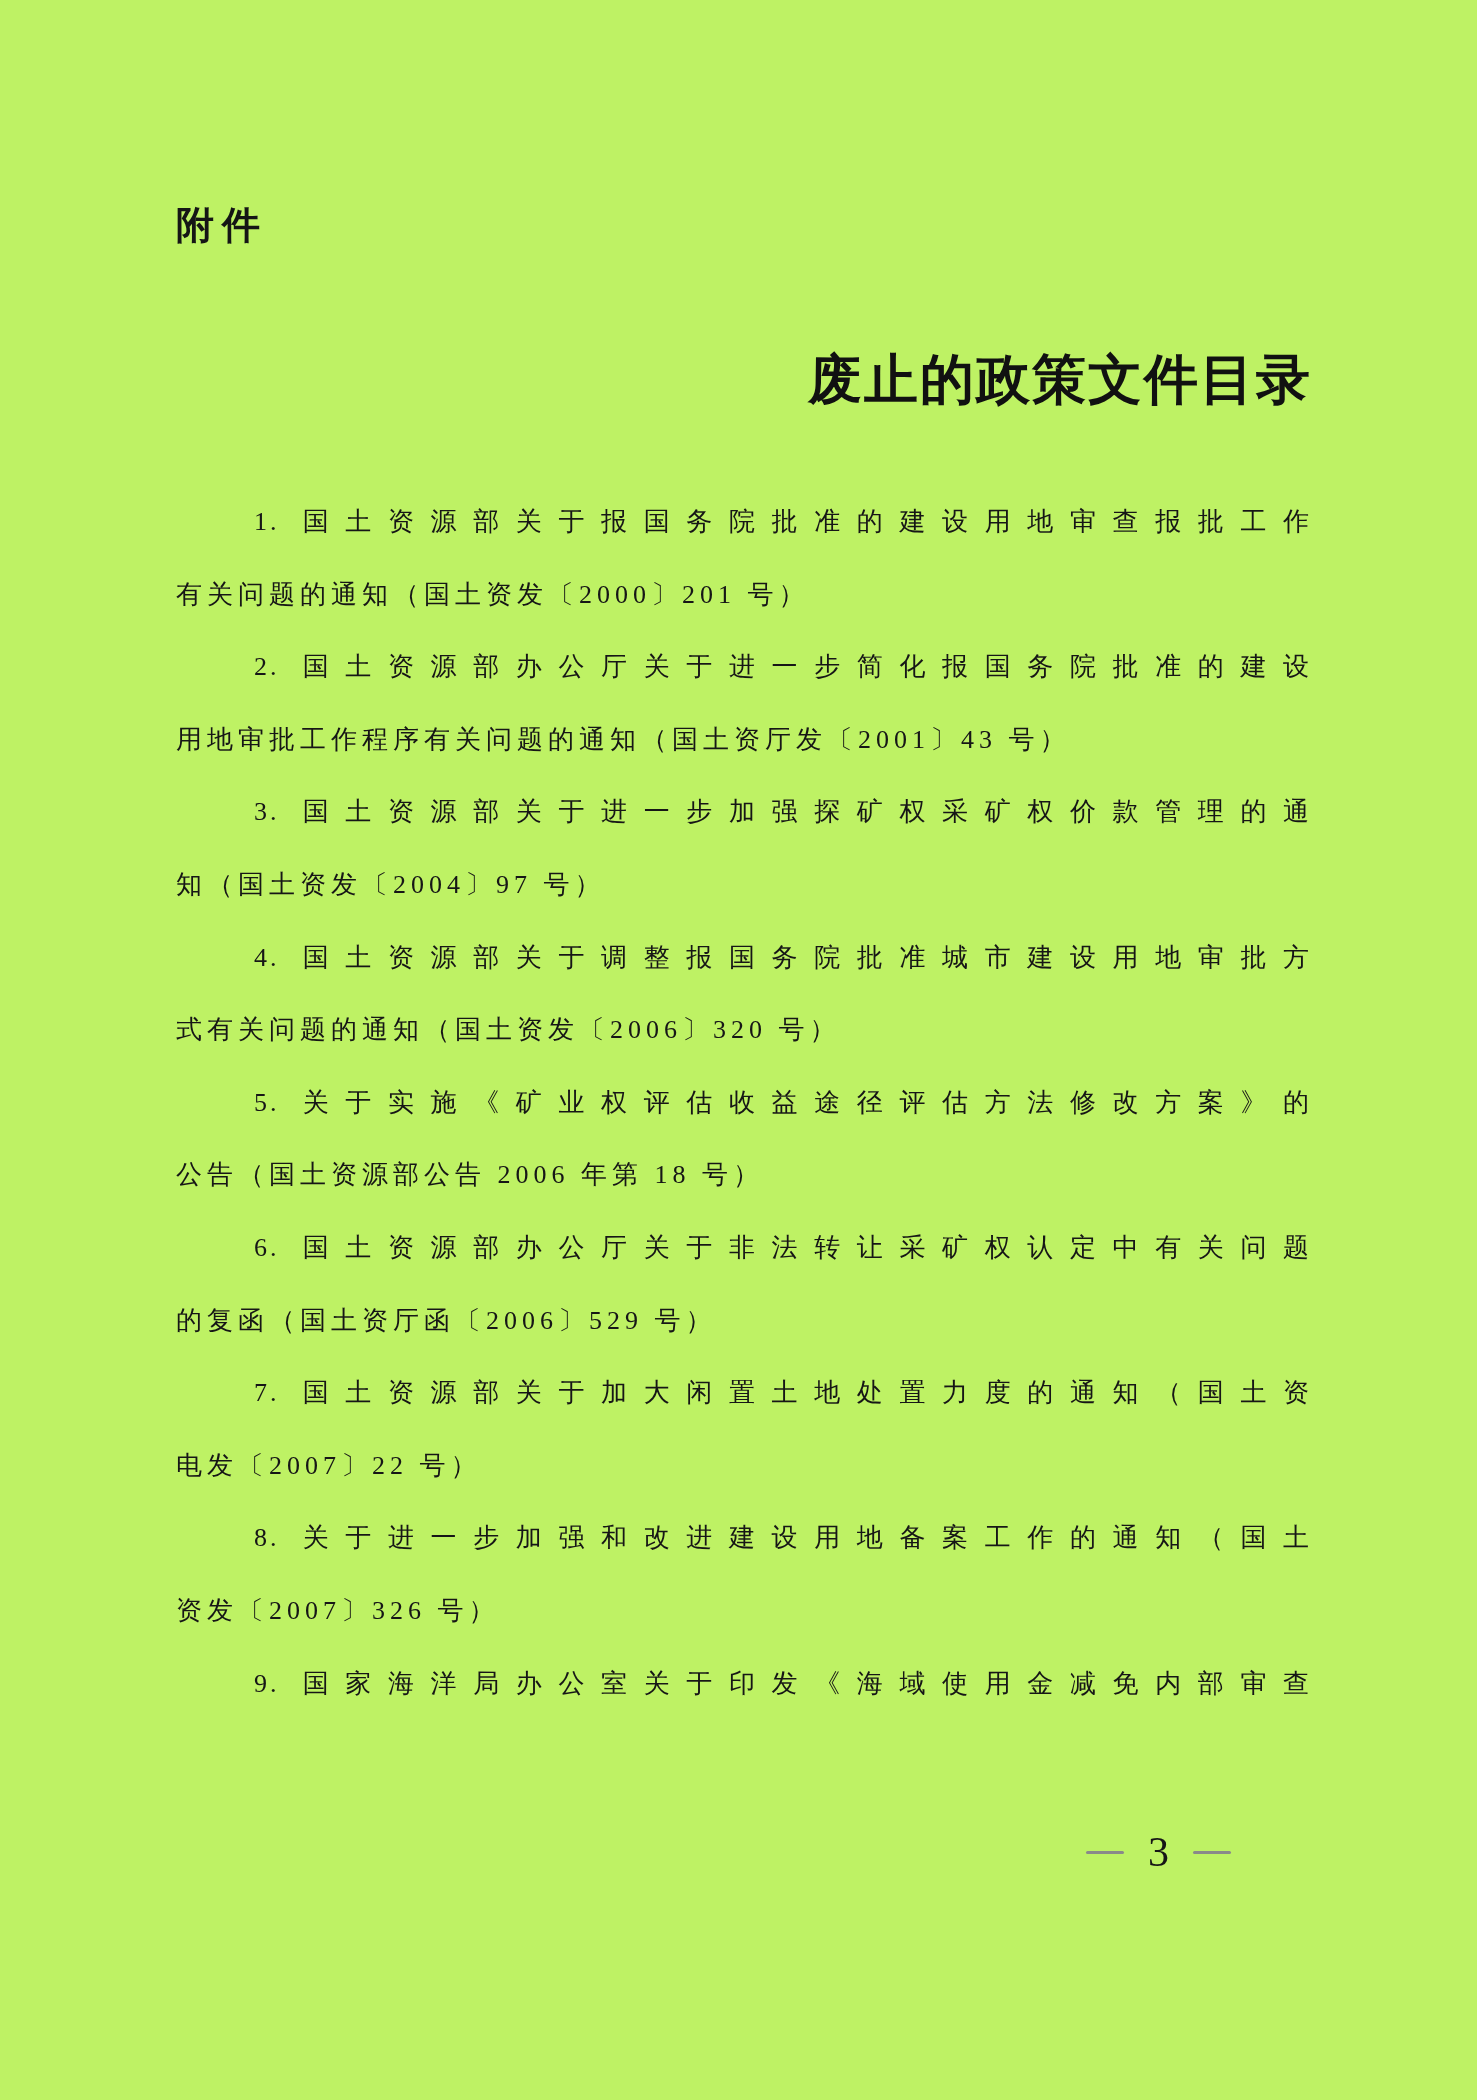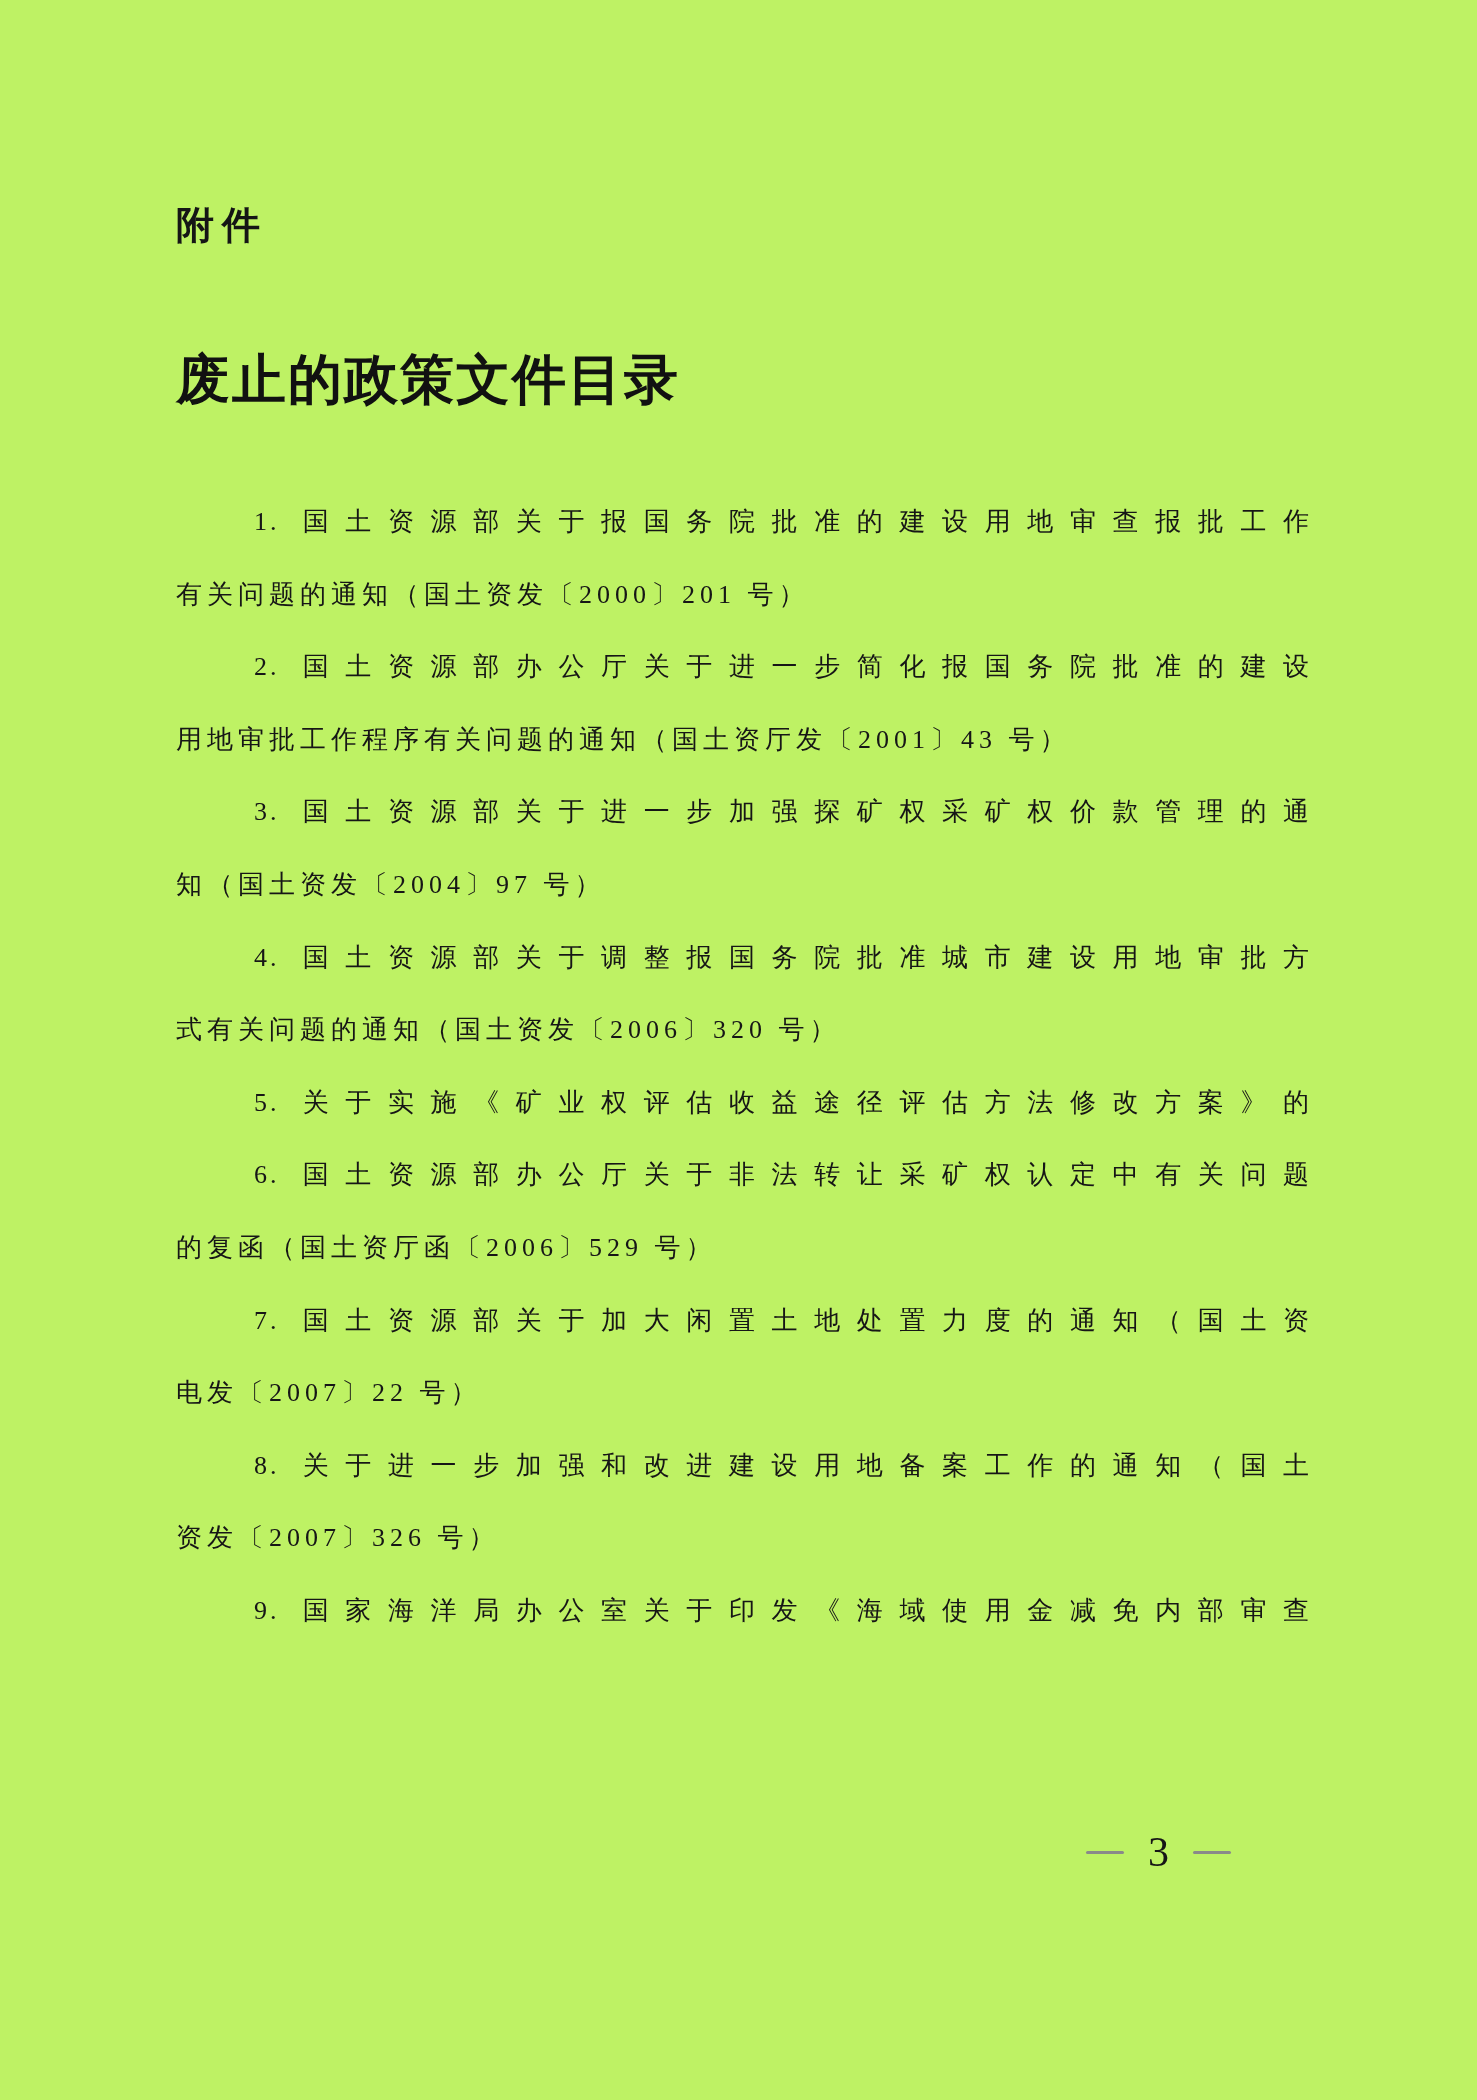--- a/index.html
+++ b/index.html
@@ -25,21 +25,21 @@
     letter-spacing: 8px;
     font-family: "Liberation Sans", "DejaVu Sans", sans-serif;
     color: #151515;
   }
   .title {
     position: absolute;
     left: 176px;
     top: 344px;
     width: 1136px;
     margin: 0;
-    text-align: left;
+    text-align: right;
     font-size: 54px;
     font-weight: 700;
     letter-spacing: 2px;
     color: #111111;
     font-family: "Liberation Serif", "DejaVu Serif", serif;
   }
   .body-block {
     position: absolute;
     left: 176px;
     top: 486px;
@@ -100,20 +100,21 @@
     <div class="line full first">2. 国土资源部办公厅关于进一步简化报国务院批准的建设</div>
     <div class="line rest">用地审批工作程序有关问题的通知（国土资厅发〔2001〕43 号）</div>
 
     <div class="line full first">3. 国土资源部关于进一步加强探矿权采矿权价款管理的通</div>
     <div class="line rest">知（国土资发〔2004〕97 号）</div>
 
     <div class="line full first">4. 国土资源部关于调整报国务院批准城市建设用地审批方</div>
     <div class="line rest">式有关问题的通知（国土资发〔2006〕320 号）</div>
 
     <div class="line full first">5. 关于实施《矿业权评估收益途径评估方法修改方案》的</div>
+    <div class="line rest">公告（国土资源部公告 2006 年第 18 号）</div>
 
     <div class="line full first">6. 国土资源部办公厅关于非法转让采矿权认定中有关问题</div>
     <div class="line rest">的复函（国土资厅函〔2006〕529 号）</div>
 
     <div class="line full first">7. 国土资源部关于加大闲置土地处置力度的通知（国土资</div>
     <div class="line rest">电发〔2007〕22 号）</div>
 
     <div class="line full first">8. 关于进一步加强和改进建设用地备案工作的通知（国土</div>
     <div class="line rest">资发〔2007〕326 号）</div>
 

